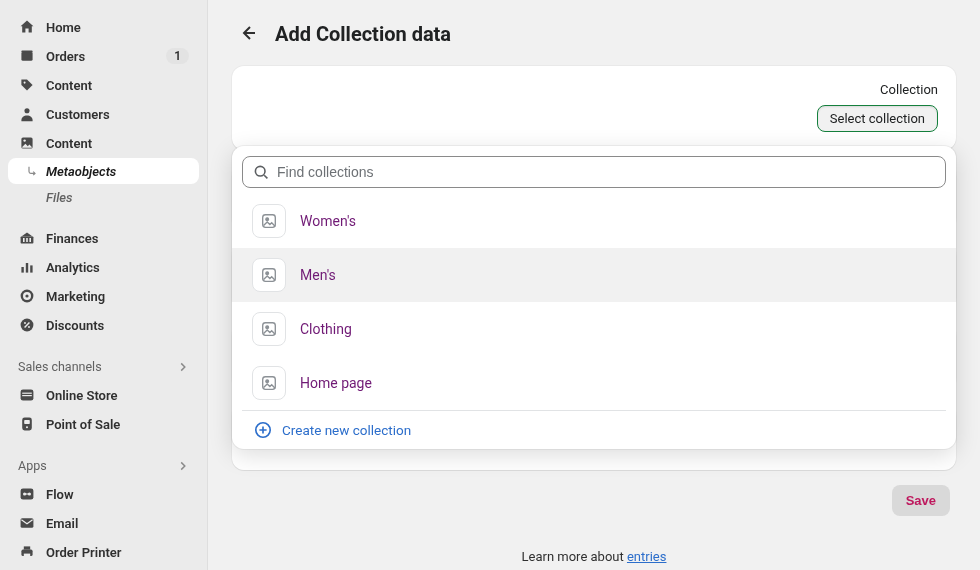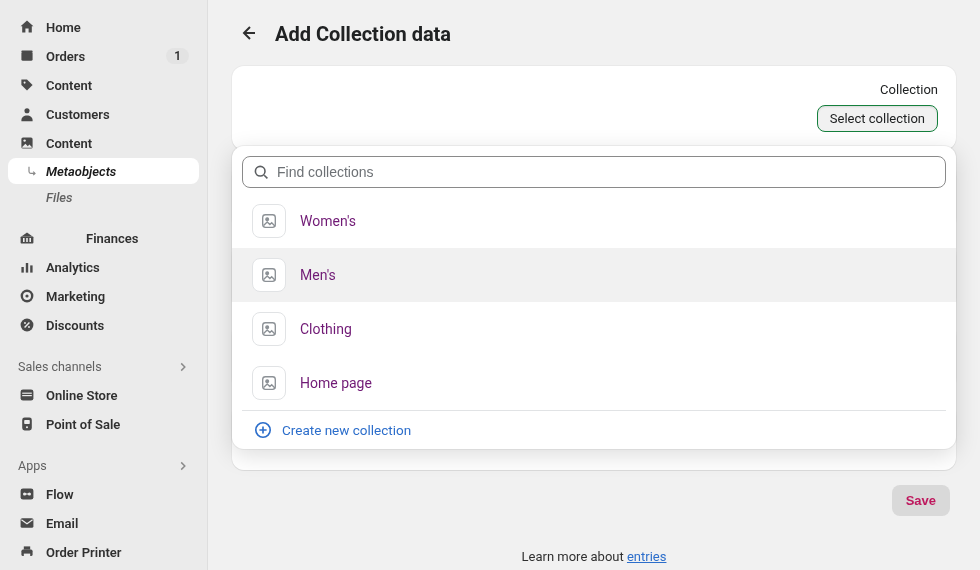--- a/index.html
+++ b/index.html
@@ -63,21 +63,21 @@
   }
   .section-heading {
     display:flex; align-items:center; justify-content:space-between;
     padding: 6px 10px;
     font-size: 12.5px;
     color: #616161;
     margin-top: 14px;
     cursor:pointer;
   }
   .section-heading .chev { color:#8a8a8a; }
-  .spacer-top { margin-top: 14px; gap: 40px; }
+  .spacer-top { margin-top: 14px; }
 
   
   .main {
     flex: 1;
     background: #f1f1f1;
     padding: 20px 24px 20px 24px;
     position: relative;
     overflow: hidden;
   }
   .page-header { display:flex; align-items:flex-end; gap:14px; margin-bottom: 20px; padding-left: 3px;}

